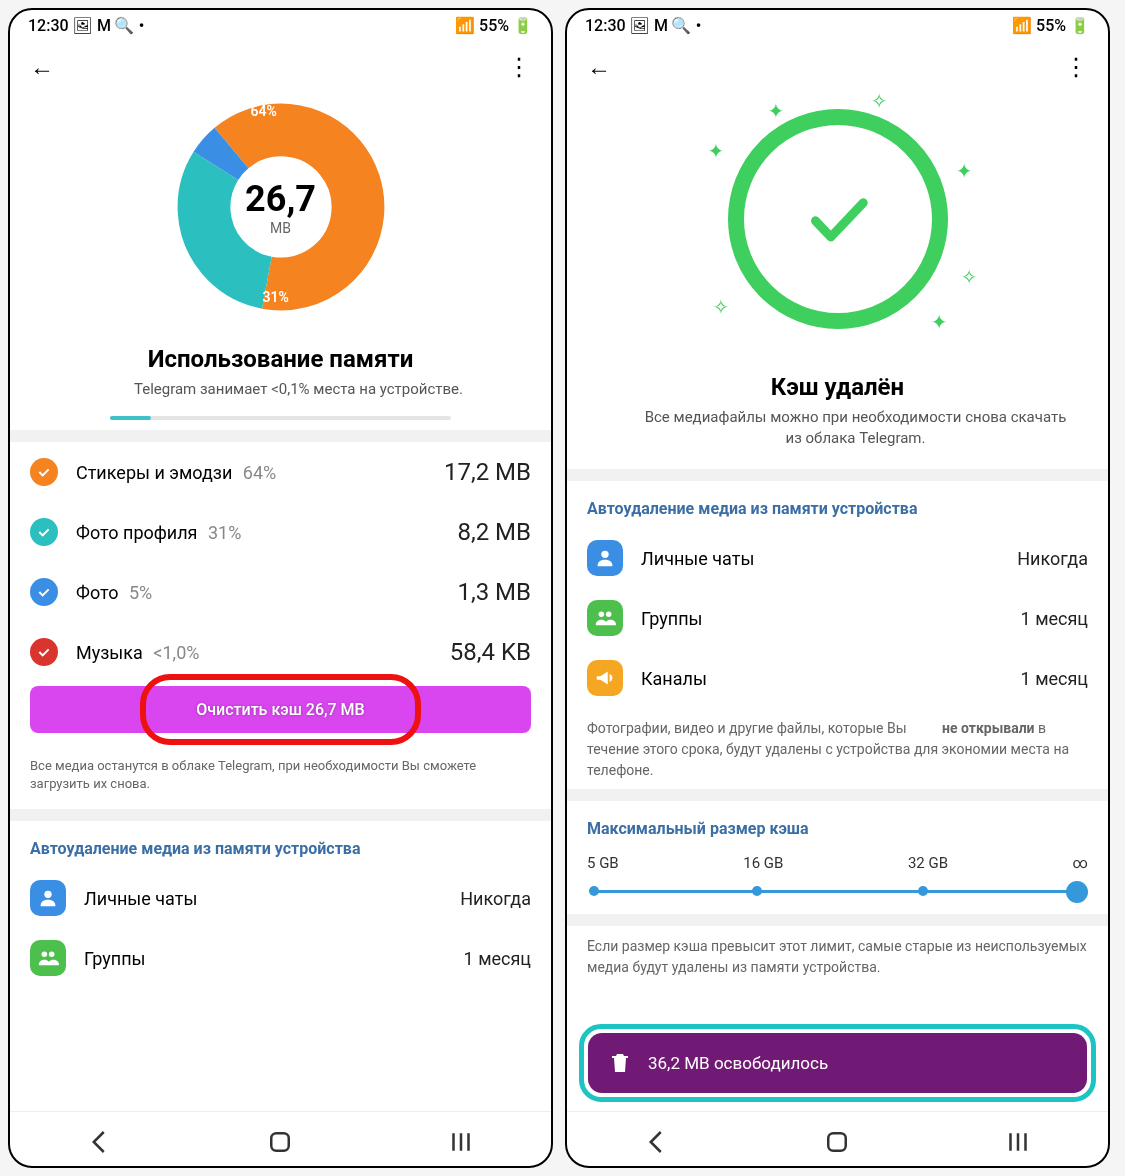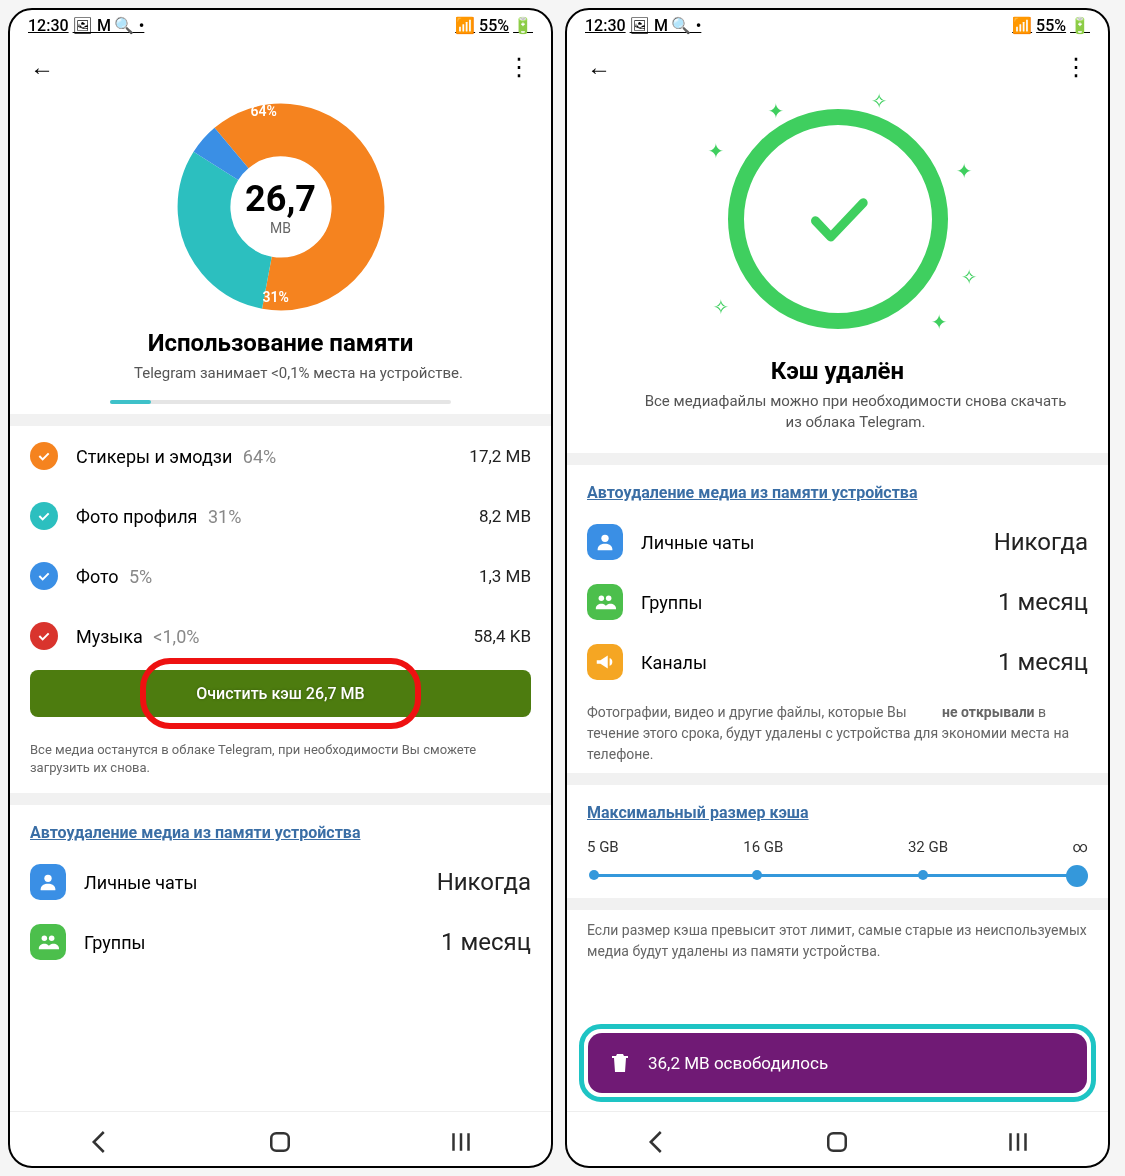--- a/index.html
+++ b/index.html
@@ -1,50 +1,50 @@
 <!DOCTYPE html>
 <html><head>
 <meta charset="utf-8">
 <style>
 * { margin: 0; padding: 0; box-sizing: border-box; font-family: -apple-system, BlinkMacSystemFont, 'Segoe UI', Roboto, sans-serif; }
 body { background: #f5f5f5; display: flex; gap: 12px; padding: 8px; width: 1125px; height: 1176px; }
 .phone { width: 545px; background: #fff; border: 2px solid #000; border-radius: 24px; overflow: hidden; display: flex; flex-direction: column; position: relative; }
 .statusbar { display: flex; justify-content: space-between; align-items: center; padding: 6px 18px; font-size: 16px; font-weight: 500; }
-.statusbar .left, .statusbar .right { display: flex; align-items: center; gap: 4px; text-decoration: underline; }
+.statusbar .left, .statusbar .right { display: flex; align-items: center; gap: 4px; }
 .header { display: flex; justify-content: space-between; align-items: center; padding: 12px 20px 8px; }
 .back-arrow, .more-icon { font-size: 24px; cursor: pointer; }
 .content { flex: 1; overflow-y: auto; }
 .donut-wrap { display: flex; justify-content: center; padding: 8px 0 4px; }
 .donut { position: relative; width: 220px; height: 220px; }
 .donut-center { position: absolute; top: 50%; left: 50%; transform: translate(-50%, -50%); text-align: center; }
 .donut-center .val { font-size: 36px; font-weight: 700; }
 .donut-center .unit { font-size: 14px; color: #666; }
 .donut-pct { position: absolute; font-size: 14px; font-weight: 600; color: #fff; }
-.screen-title { text-align: center; font-size: 24px; font-weight: 700; margin-top: 8px; }
+.screen-title { text-align: center; font-size: 24px; font-weight: 700; margin-top: 24px; }
 .screen-subtitle { text-align: center; font-size: 15px; color: #555; padding: 6px 40px; line-height: 1.4; margin-left: 36px; }
 .progress-bar { height: 4px; background: #e5e5e5; margin: 10px 100px 10px; border-radius: 2px; position: relative; }
 .progress-bar::before { content: ''; position: absolute; left: 0; top: 0; height: 100%; width: 12%; background: #3ec1c9; border-radius: 2px; }
 .divider { height: 12px; background: #f1f1f1; }
 .cache-rows { padding: 0 20px; }
 .cache-row { display: flex; align-items: center; padding: 16px 0; }
 .check-badge { width: 28px; height: 28px; border-radius: 50%; display: flex; align-items: center; justify-content: center; color: #fff; flex-shrink: 0; margin-right: 18px; }
 .check-badge svg { width: 16px; height: 16px; }
 .cache-label { font-size: 18px; flex: 1; }
 .cache-pct { color: #888; margin-left: 6px; }
-.cache-size { font-size: 17px; color: #222; }
+.cache-size { font-size: 24px; color: #222; }
 .clear-btn-wrap { padding: 4px 20px 14px; position: relative; }
-.clear-btn { width: 100%; background: #4d7c0f; color: #fff; border: none; border-radius: 8px; padding: 14px; font-size: 16px; font-weight: 500; cursor: pointer; text-shadow: 0 0 3px rgba(0,0,0,0.3); }
+.clear-btn { width: 100%; background: #d946ef; color: #fff; border: none; border-radius: 8px; padding: 14px; font-size: 16px; font-weight: 500; cursor: pointer; text-shadow: 0 0 3px rgba(0,0,0,0.3); }
 .red-highlight { position: absolute; border: 6px solid #e11; border-radius: 30px; top: -8px; left: 24%; right: 24%; bottom: 2px; pointer-events: none; }
 .note-text { font-size: 13px; color: #666; padding: 10px 20px 16px; line-height: 1.4; }
-.section-title { font-size: 16px; font-weight: 700; color: #3a6ea5; padding: 18px 20px 10px; text-decoration: underline; }
+.section-title { font-size: 16px; font-weight: 700; color: #3a6ea5; padding: 18px 20px 10px; }
 .list-row { display: flex; align-items: center; padding: 12px 20px; cursor: pointer; }
 .icon-box { width: 36px; height: 36px; border-radius: 10px; display: flex; align-items: center; justify-content: center; margin-right: 18px; }
 .icon-box svg { width: 22px; height: 22px; fill: #fff; }
 .list-label { font-size: 18px; flex: 1; }
-.list-value { font-size: 24px; color: #222; }
+.list-value { font-size: 18px; color: #222; }
 .navbar { display: flex; justify-content: space-around; align-items: center; padding: 20px 0 14px; border-top: 1px solid #eee; margin-top: auto; }
 .navbtn { width: 30px; height: 20px; display: flex; align-items: center; justify-content: center; }
 .success-wrap { display: flex; justify-content: center; align-items: center; padding: 20px 0; }
 .success-circle { position: relative; width: 220px; height: 220px; }
 .success-ring { position: absolute; inset: 0; border: 16px solid #3fcf5f; border-radius: 50%; display: flex; align-items: center; justify-content: center; }
 .success-ring svg { width: 90px; height: 90px; stroke: #3fcf5f; stroke-width: 10; fill: none; stroke-linecap: round; stroke-linejoin: round; }
 .sparkle { position: absolute; color: #3fcf5f; font-size: 20px; }
 .slider-wrap { padding: 6px 20px 14px; }
 .slider-labels { display: flex; justify-content: space-between; font-size: 15px; color: #333; margin-bottom: 10px; }
 .slider-track { position: relative; height: 18px; }

